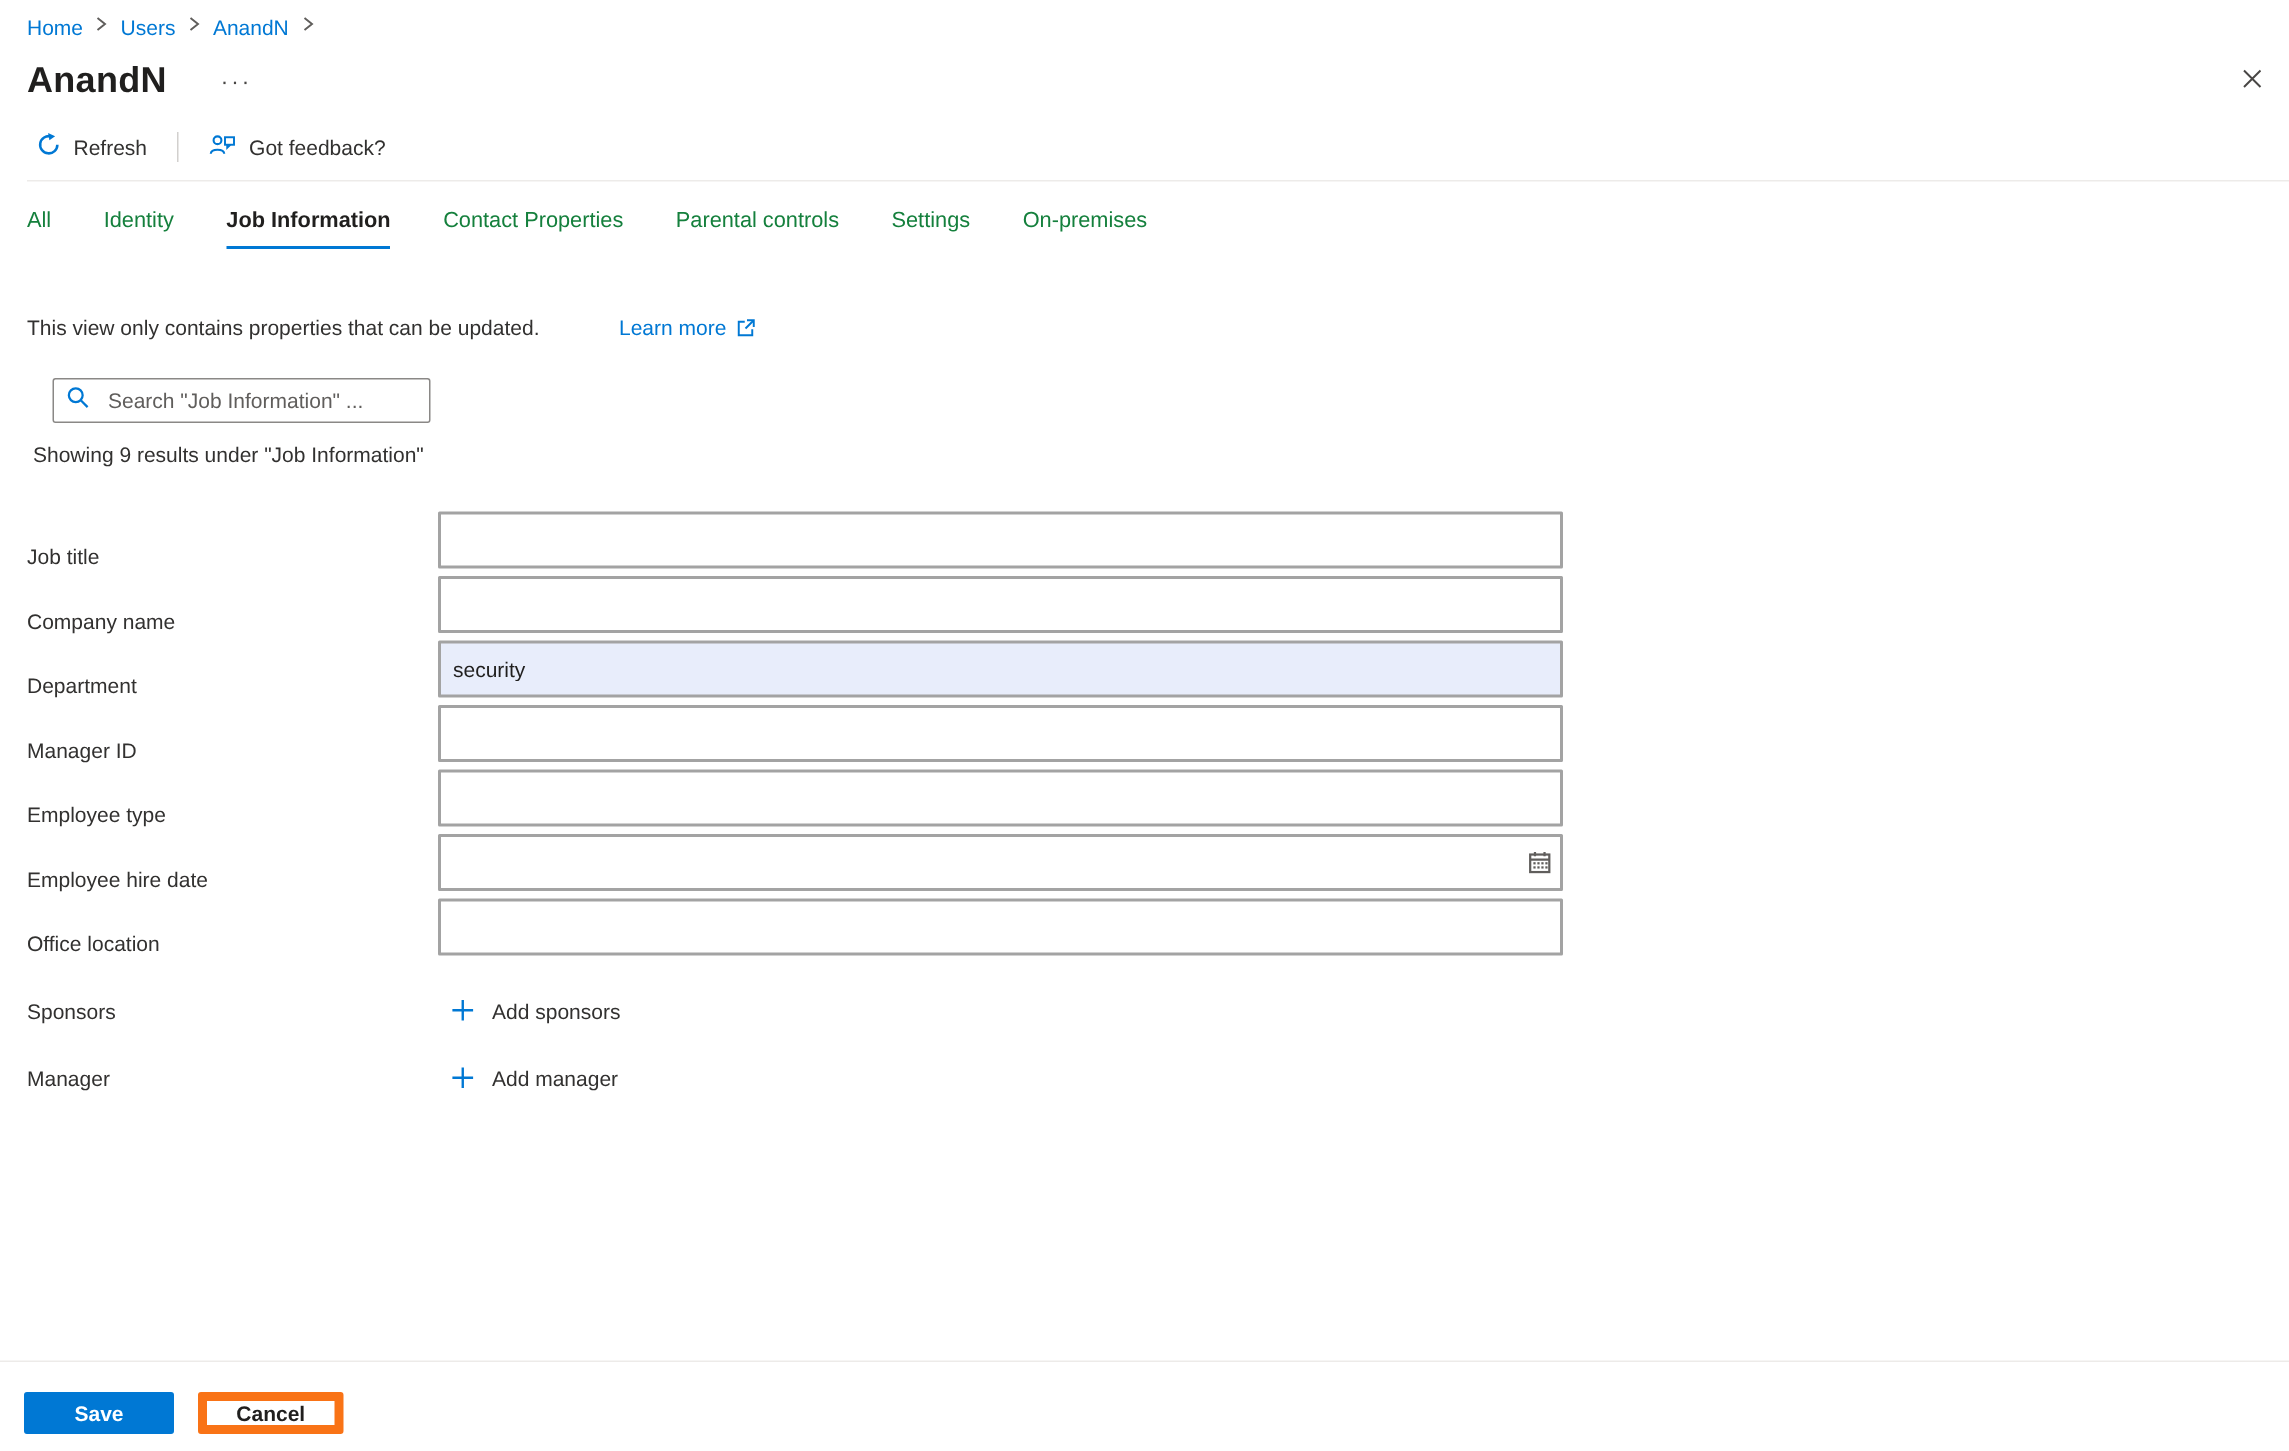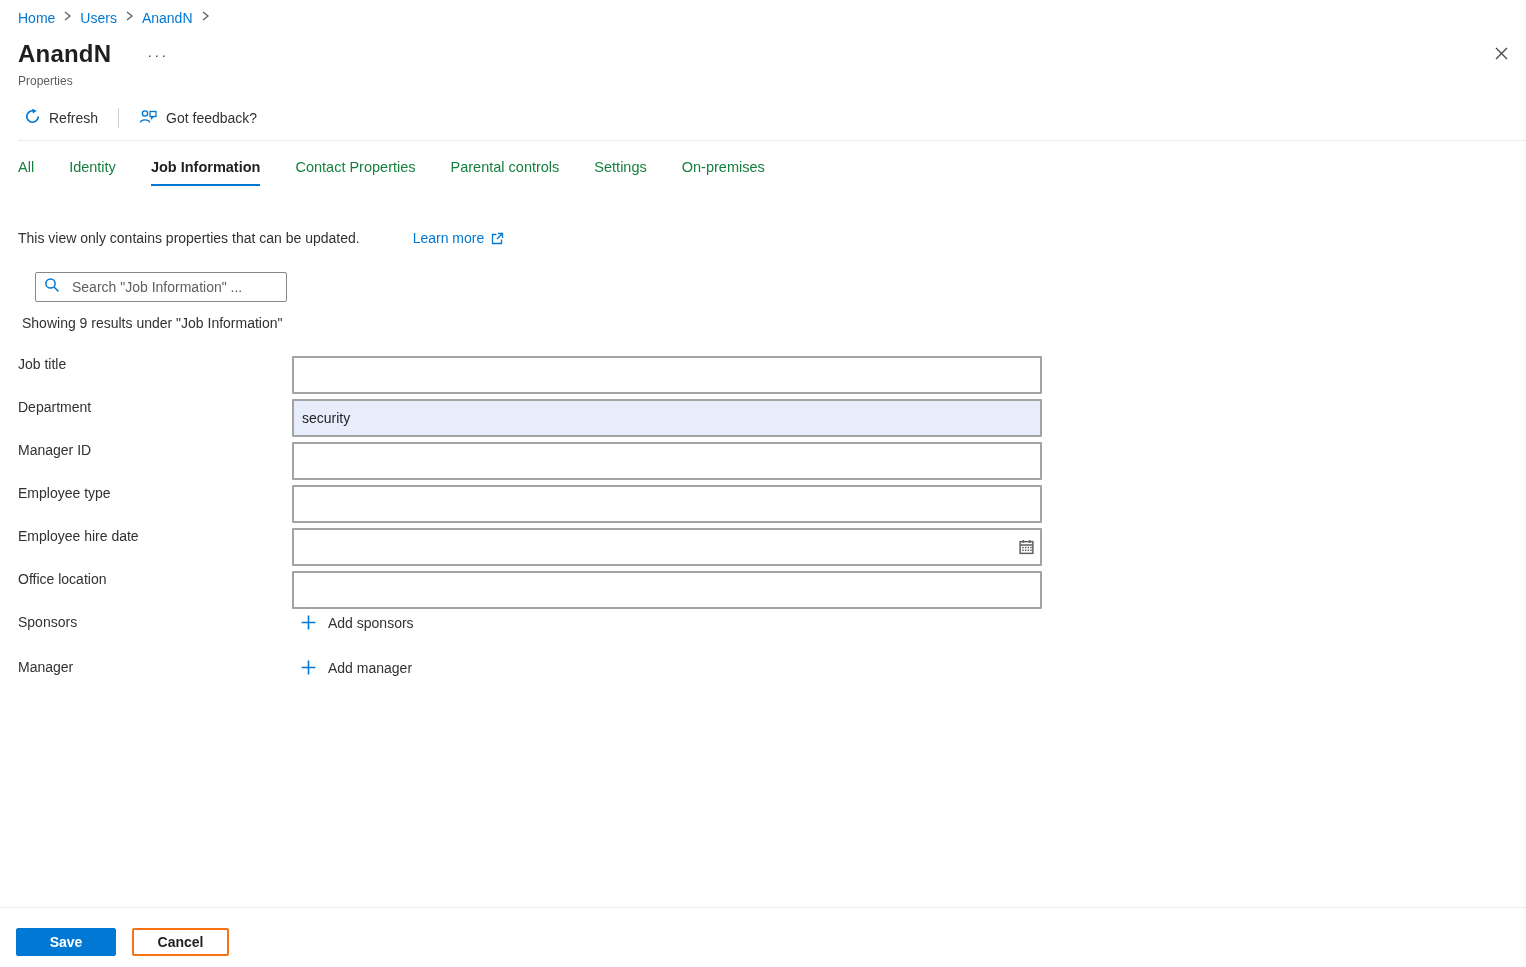--- a/index.html
+++ b/index.html
@@ -36,36 +36,36 @@
   .ext-icon { display:inline-flex; margin-left:2px; }
 
   
   .search-box { margin:26px 0 0 35px; width:252px; height:30px; border:1px solid #8a8886; border-radius:2px; display:flex; align-items:center; padding:0 8px; background:#fff; }
   .search-box input { border:none; outline:none; flex:1; font-size:14px; color:#323130; margin-left:10px; font-family:inherit; background:transparent; }
   .search-box input::placeholder { color:#605e5c; }
   .results-text { margin:13px 0 0 22px; font-size:14px; color:#323130; }
 
   
   .form { margin:25px 0 0 18px; }
-  .form-row { display:flex; align-items:flex-start; height:43px; }
+  .form-row { display:flex; align-items:flex-end; height:43px; }
   .form-row.link-row { height:45px; }
   .field-label { width:274px; font-size:14px; color:#323130; flex:none; }
   .input-wrap { position:relative; width:750px; }
   .text-input { width:750px; height:38px; border:2px solid #a3a3a3; border-radius:1px; font-size:14px; color:#201f1e; padding:0 8px; font-family:Liberation Sans, sans-serif; outline:none; background:#fff; }
   .text-input.highlighted { background:var(--highlight); }
   .cal-icon { position:absolute; right:7px; top:50%; transform:translateY(-50%); display:flex; cursor:pointer; }
   .add-link { display:flex; align-items:center; gap:11px; cursor:pointer; font-size:14px; color:#323130; margin-left:8px; }
   .plus-icon { display:flex; }
 
   
   .footer-rule { position:absolute; left:0; right:0; bottom:59px; border-top:1px solid #edebe9; }
   .footer { position:absolute; left:16px; bottom:11px; display:flex; gap:16px; }
   .btn { height:28px; font-size:14px; border-radius:2px; cursor:pointer; font-family:inherit; display:flex; align-items:center; justify-content:center; }
   .btn-primary { width:100px; background:var(--accent); color:#fff; border:1px solid var(--accent); font-weight:700; }
-  .btn-secondary { width:97px; background:#fff; color:#201f1e; border:2px solid #f97316; font-weight:600; }
+  .btn-secondary { width:97px; background:#fff; color:#201f1e; border:6px solid #f97316; font-weight:600; }
 </style>
 </head>
 <body>
 
 <div class="page">
 
   <nav class="breadcrumb">
       <a>Home</a>
       <span class="crumb-sep">
         <svg width="9" height="12" viewBox="0 0 9 12">
@@ -90,21 +90,20 @@
     <span class="page-title">AnandN</span>
     <span class="more-button">···</span>
   </div>
   <div class="close-button">
     <span>
       <svg width="15" height="15" viewBox="0 0 15 15">
           <path d="M2 2 L13 13 M13 2 L2 13" stroke="#484644" stroke-width="1.3" fill="none"></path>
         </svg>
     </span>
   </div>
-  <div class="subtitle">Properties</div>
 
   <div class="toolbar">
     <div class="toolbar-item">
       <span>
         <svg width="17" height="17" viewBox="0 0 16 16">
             <path d="M13.4 8 A5.4 5.4 0 1 1 9.4 2.8" fill="none" stroke="#0078d4" stroke-width="1.6"></path>
             <path d="M7.6 0.6 L12 2.6 L8.4 5.2 Z" fill="#0078d4"></path>
           </svg>
       </span>
       <span>Refresh</span>
@@ -154,20 +153,24 @@
         </svg>
     </span>
     <input type="text" placeholder="Search &quot;Job Information&quot; ..." style="">
   </div>
 
   <div class="results-text">Showing 9 results under "Job Information"</div>
 
   <div class="form">
       <div class="form-row">
         <div class="field-label">Job title</div>
+        <div class="input-wrap"><input type="text" class="text-input" style=""></div>
+      </div>
+      <div class="form-row">
+        <div class="field-label">Company name</div>
         <div class="input-wrap"><input type="text" class="text-input" style=""></div>
       </div>
       <div class="form-row">
         <div class="field-label">Department</div>
         <div class="input-wrap"><input type="text" class="text-input highlighted" value="security" style=""></div>
       </div>
       <div class="form-row">
         <div class="field-label">Manager ID</div>
         <div class="input-wrap"><input type="text" class="text-input" style=""></div>
       </div>

